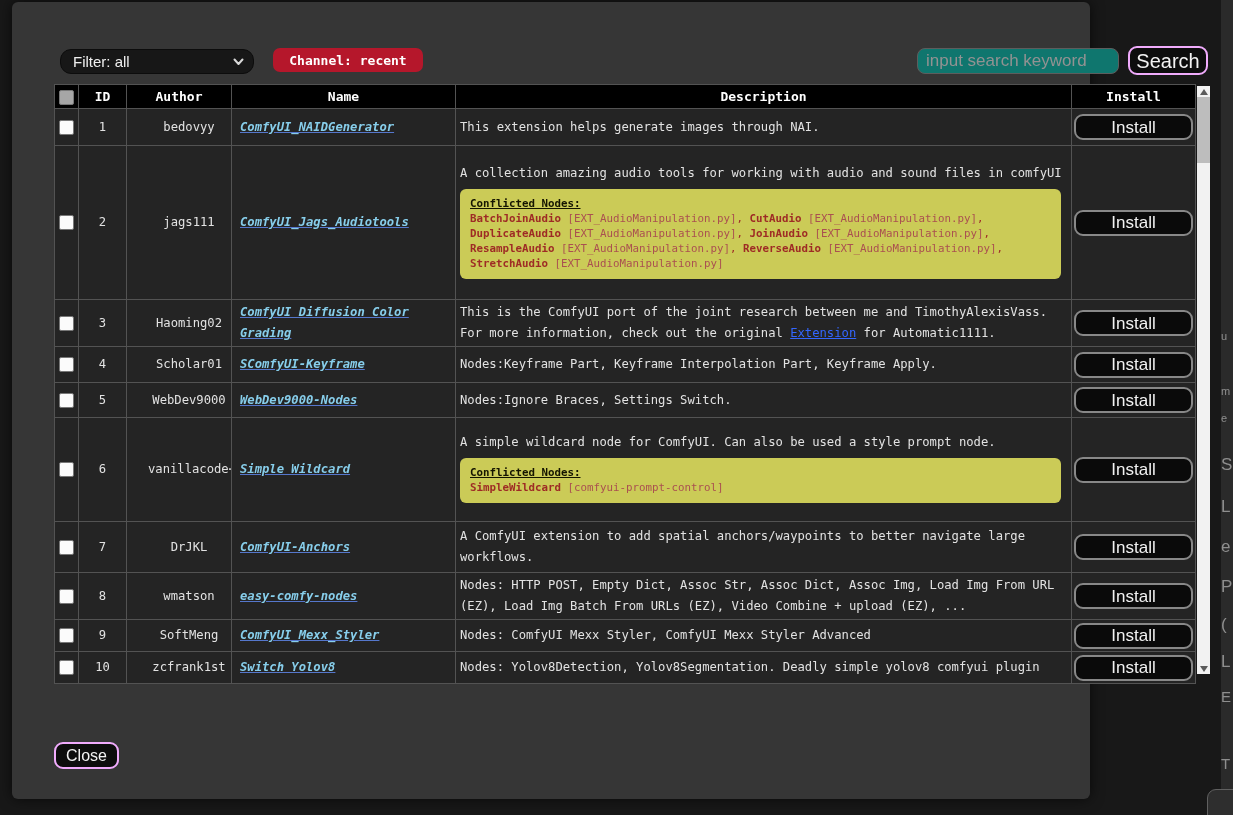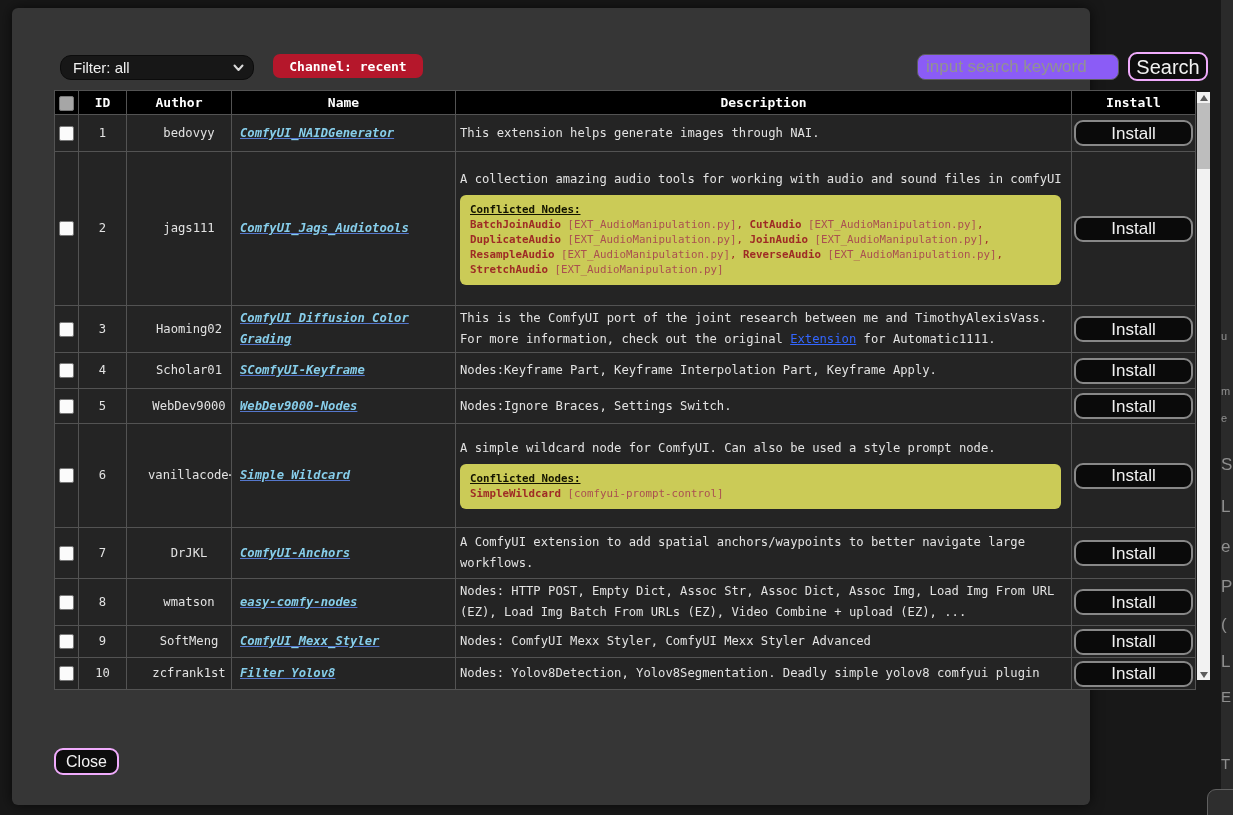--- a/index.html
+++ b/index.html
@@ -7,34 +7,34 @@
         font-family:"DejaVu Sans Mono",monospace;background:#181818;}
 
   
   .bg-strip{position:absolute;right:0;top:0;width:12px;height:815px;background:#2a2a2a;z-index:1;}
   .bg-frag{position:absolute;left:1221px;color:#b9b9b9;opacity:.7;z-index:1;
            font-family:"Liberation Sans",sans-serif;}
   .bg-btn{position:absolute;left:1207px;top:789px;width:70px;height:40px;background:#2e2e2e;
           border:1px solid #606060;border-radius:9px;z-index:1;}
 
   
-  .modal{position:absolute;left:12px;top:8px;width:1078px;height:797px;background:#363636;
+  .modal{position:absolute;left:12px;top:2px;width:1078px;height:797px;background:#363636;
          border-radius:6px;box-shadow:0 0 14px rgba(0,0,0,.65);z-index:2;}
 
   
   .select-wrap{position:absolute;left:48px;top:47px;width:194px;height:25px;}
   .filter-select{width:100%;height:100%;background:#171717;color:#f0f0f0;border:1px solid #0c0c0c;
         border-radius:11px;font-family:"Liberation Sans",sans-serif;font-size:15px;
         padding:0 26px 0 12px;-webkit-appearance:none;appearance:none;}
   .select-chevron{position:absolute;right:9px;top:6px;pointer-events:none;line-height:0;}
   .channel-badge{position:absolute;left:261px;top:46px;width:150px;height:24px;
         background:var(--accent_red,#b5172b);border-radius:7px;color:#fff;
         font-weight:bold;font-size:13px;display:flex;align-items:center;justify-content:center;}
   .search-input{position:absolute;left:905px;top:46px;width:202px;height:26px;box-sizing:border-box;
-        background:#8b5cf6;border:1px solid #5d5d5d;border-radius:8px;color:#ddd;
+        background:#0f766e;border:1px solid #5d5d5d;border-radius:8px;color:#ddd;
         font-family:"Liberation Sans",sans-serif;font-size:17px;padding:0 8px;}
   .search-input::placeholder{color:#929292;}
   .btn{background:#0d0d0d;border:2px solid #f0abfc;border-radius:9px;color:#f2f2f2;
         font-family:"Liberation Sans",sans-serif;cursor:pointer;}
   .search-btn{position:absolute;left:1116px;top:44px;width:80px;height:29px;font-size:20px;
         padding:0;line-height:1;}
   .close-btn{position:absolute;left:42px;top:740px;width:65px;height:27px;font-size:16px;
         padding:0;line-height:1;}
 
   
@@ -234,21 +234,21 @@
       <td class="cell-name"><a class="name-link" href="#">ComfyUI_Mexx_Styler</a></td>
       <td class="cell-desc">
                 <div class="desc-text">Nodes: ComfyUI Mexx Styler, ComfyUI Mexx Styler Advanced</div>
               </td>
       <td class="cell-install"><button class="install-btn">Install</button></td>
     </tr>
             <tr style="height: 32px;">
       <td class="cell-cb"><span class="cb"></span></td>
       <td class="cell-id">10</td>
       <td class="cell-author">zcfrank1st</td>
-      <td class="cell-name"><a class="name-link" href="#">Filter Yolov8</a></td>
+      <td class="cell-name"><a class="name-link" href="#">Switch Yolov8</a></td>
       <td class="cell-desc">
                 <div class="desc-text">Nodes: Yolov8Detection, Yolov8Segmentation. Deadly simple yolov8 comfyui plugin</div>
               </td>
       <td class="cell-install"><button class="install-btn">Install</button></td>
     </tr>
           </tbody>
       </table>
     </div>
 
     <div class="scrollbar">

